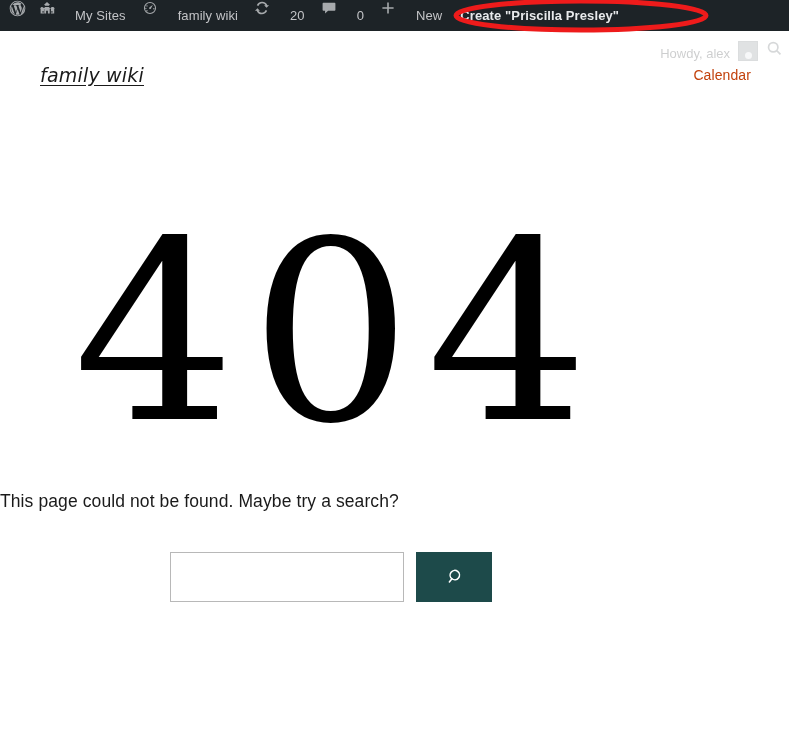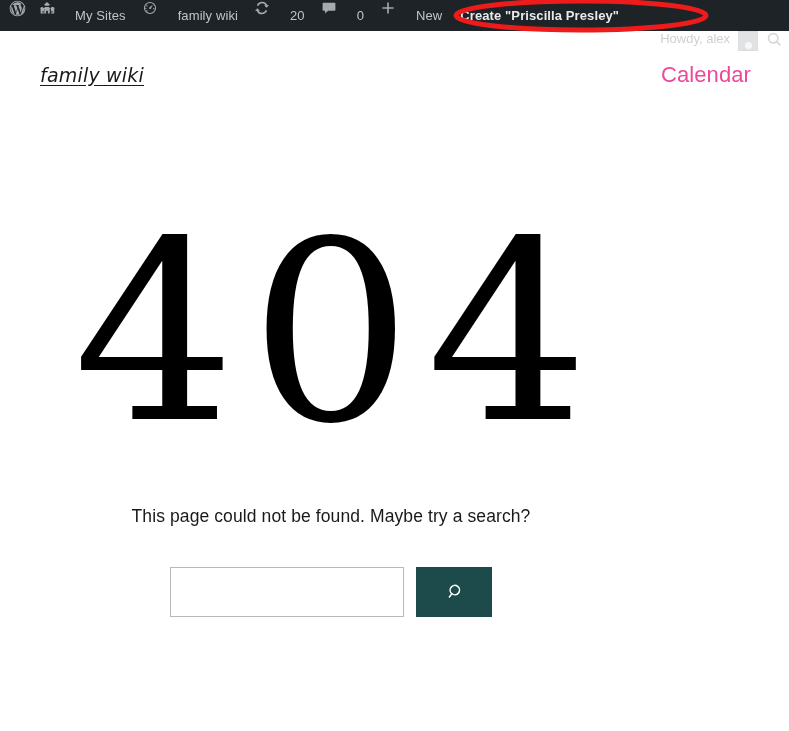--- a/index.html
+++ b/index.html
@@ -43,21 +43,21 @@
   #ab-wp-logo { padding: 0 9px 0 9px; }
   #ab-my-sites { padding-left: 4px; }
 
   
   #ab-secondary {
     position: absolute;
     top: 31px;
     right: 0;
     height: 30px;
     display: flex;
-    align-items: flex-start;
+    align-items: flex-end;
     gap: 8px;
     padding-right: 6px;
     opacity: .30;
     z-index: 4;
     pointer-events: none;
   }
   #ab-howdy {
     color: #5c5f62;
     font-size: 13px;
     font-weight: 400;
@@ -107,22 +107,22 @@
     font-style: italic;
     font-size: 19px;
     font-weight: 400;
     color: #1a1a1a;
     text-decoration: underline;
     text-underline-offset: 3px;
     letter-spacing: .2px;
   }
   #site-nav { display: flex; align-items: center; gap: 26px; }
   .nav-link {
-    font-size: 22px;
-    color: #ec4899;
+    font-size: 14px;
+    color: #c2410c;
     text-decoration: none;
     letter-spacing: .1px;
   }
 
   
   #main { width: 662px; }
 
   #error-code {
     text-align: center;
     font-family: "DejaVu Serif", serif;
@@ -130,24 +130,24 @@
     font-size: 250px;
     line-height: 1;
     color: #000;
     margin-top: 106px;
     letter-spacing: 14px;
     text-indent: 14px;
     transform: scaleX(1.02);
   }
 
   #error-message {
-    text-align: center;
+    text-align: left;
     font-size: 17.5px;
     color: #1a1a1a;
-    margin-top: 48px;
+    margin-top: 33px;
     letter-spacing: .1px;
   }
 
   #search-form {
     margin-top: 40px;
     display: flex;
     justify-content: center;
     align-items: stretch;
     gap: 12px;
   }

